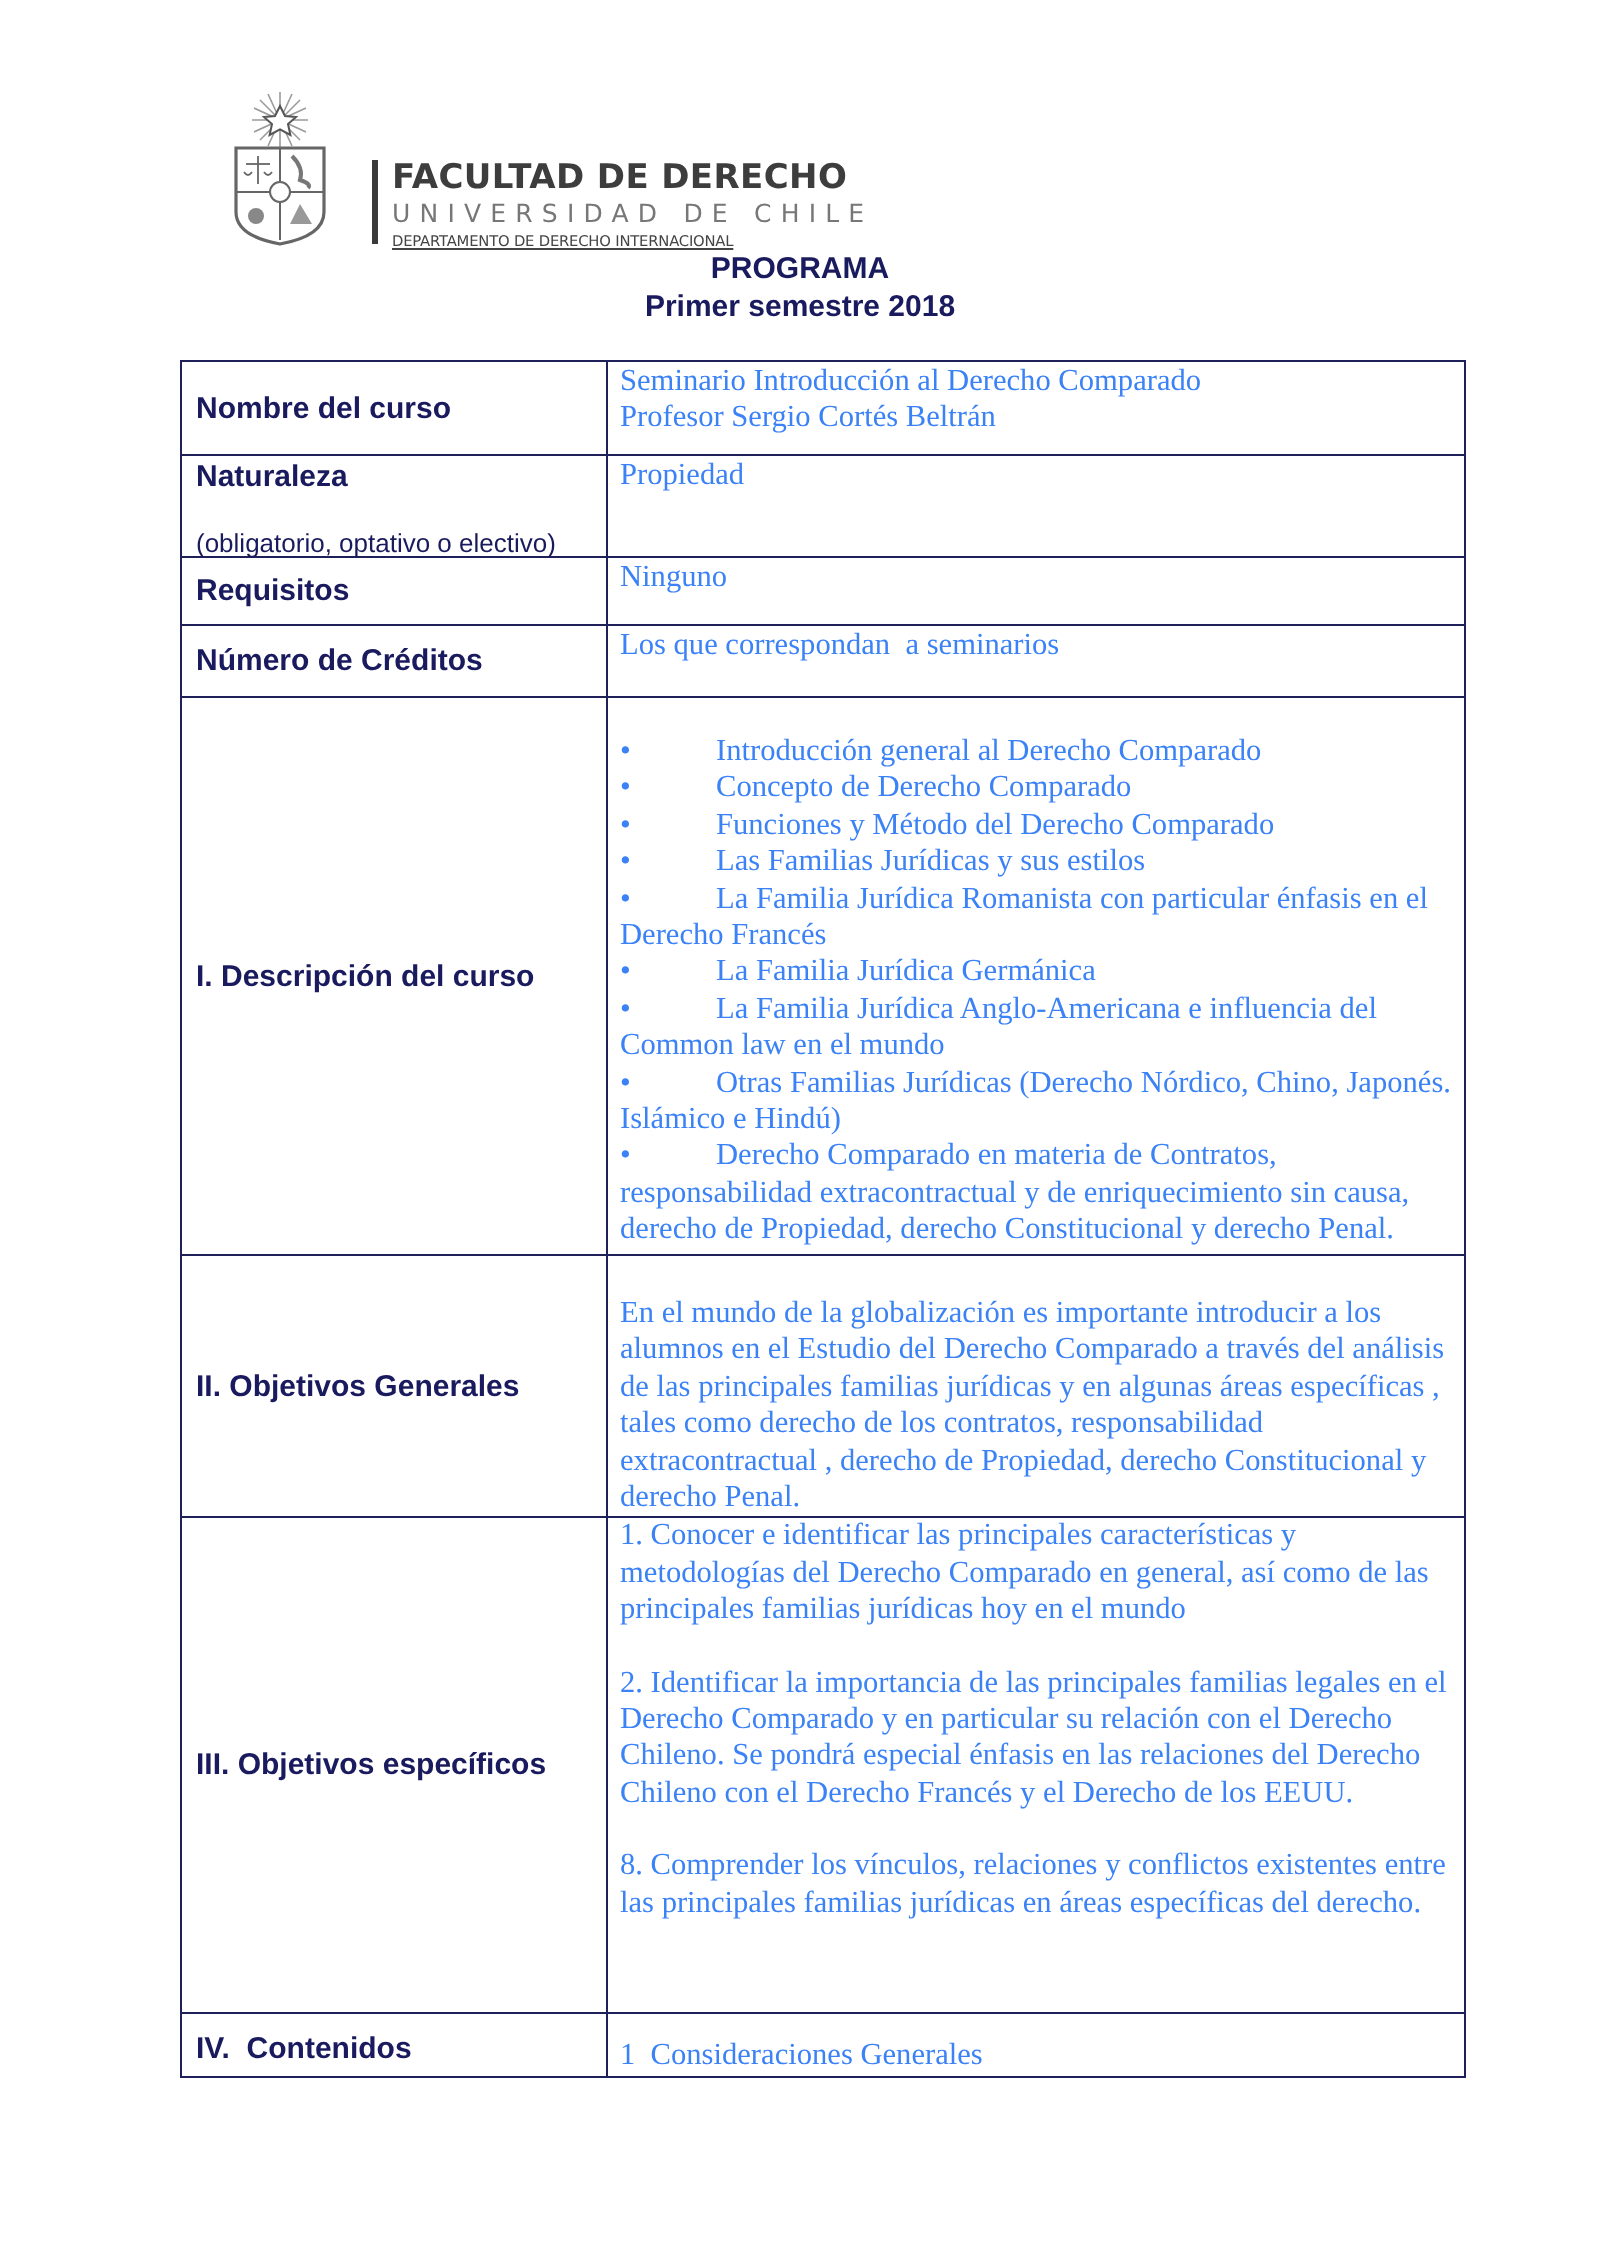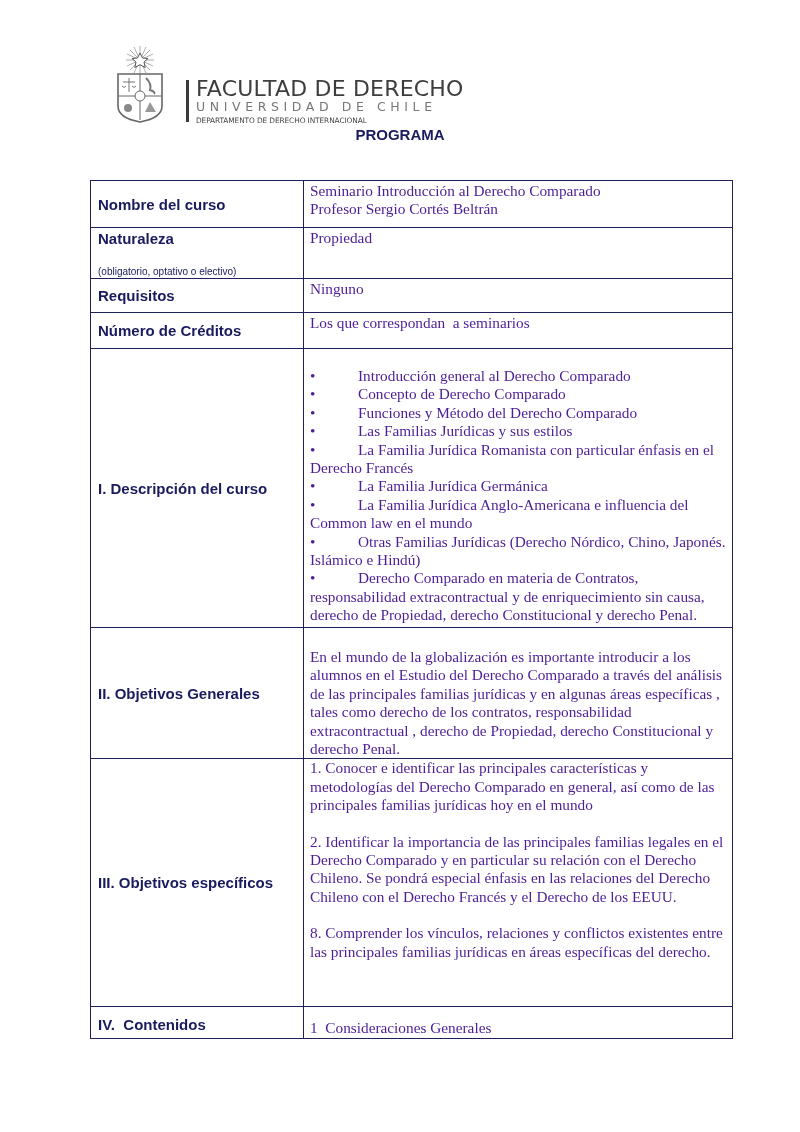--- a/index.html
+++ b/index.html
@@ -4,33 +4,33 @@
 <style>
   html, body { margin: 0; padding: 0; background: #ffffff; }
   body { width: 800px; height: 1132px; position: relative; overflow: hidden; }
   .page { position: absolute; left: 0; top: 0; width: 800px; height: 1132px; background: #fff; }
 
   
   .logo { position: absolute; left: 108px; top: 44px; width: 240px; height: 84px; }
   .crest { position: absolute; left: 4px; top: 0; width: 56px; height: 80px; }
   .logo-divider { position: absolute; left: 78px; top: 36px; width: 3px; height: 42px; background: #3a3a3a; }
   .logo-text { position: absolute; left: 88px; top: 35px; font-family: "DejaVu Sans", sans-serif; color: #3d3d3d; }
-  .logo-title { font-size: 22px; font-weight: normal; letter-spacing: 0.2px; line-height: 20px; white-space: nowrap; }
+  .logo-title { font-size: 17px; font-weight: bold; letter-spacing: 0.2px; line-height: 20px; white-space: nowrap; }
   .logo-sub { font-size: 12.5px; letter-spacing: 4.6px; color: #777; line-height: 16px; white-space: nowrap; }
-  .logo-dept { font-size: 7.4px; color: #444; line-height: 12px; white-space: nowrap; letter-spacing: -0.1px; }
+  .logo-dept { font-size: 7.4px; color: #444; line-height: 12px; white-space: nowrap; letter-spacing: -0.1px; text-decoration: underline; }
 
   
   .heading { position: absolute; left: 0; width: 800px; top: 125px; text-align: center; font-family: "Liberation Sans", sans-serif; font-weight: bold; color: #1a1a5e; font-size: 15px; line-height: 19px; }
 
   
   table.prog { position: absolute; left: 90px; top: 180px; width: 643px; border-collapse: collapse; }
   table.prog td { border: 1.5px solid #1f1f5a; vertical-align: top; padding: 0; }
   td.lbl { width: 205px; vertical-align: middle !important; font-family: "Liberation Sans", sans-serif; font-weight: bold; color: #1a1a5e; font-size: 15px; padding-left: 7px !important; }
-  td.val { font-family: "Liberation Serif", serif; font-size: 15.3px; color: #4c1d95; line-height: 18.4px; padding-left: 6px !important; padding-right: 4px !important; }
-  .lbl-sub { display: block; font-weight: normal; font-size: 10px; color: #1a1a5e; line-height: 13px; margin-top: 18px; }
+  td.val { font-family: "Liberation Serif", serif; font-size: 15.3px; color: #3b82f6; line-height: 18.4px; padding-left: 6px !important; padding-right: 4px !important; }
+  .lbl-sub { display: block; font-weight: normal; font-size: 13px; color: #1a1a5e; line-height: 13px; margin-top: 18px; }
   .bullet-line { display: block; }
   .bullet { display: inline-block; width: 48px; }
   .para-gap { height: 18px; }
 </style>
 </head>
 <body>
 
 <div class="page">
 
   <div class="logo">
@@ -68,20 +68,21 @@
     <div class="logo-divider"></div>
     <div class="logo-text">
       <div class="logo-title">FACULTAD DE DERECHO</div>
       <div class="logo-sub">UNIVERSIDAD DE CHILE</div>
       <div class="logo-dept">DEPARTAMENTO DE DERECHO INTERNACIONAL</div>
     </div>
   </div>
 
   <div class="heading">
     <div>PROGRAMA</div>
+    <div>Primer semestre 2018</div>
   </div>
 
   <table class="prog">
     <tbody>
         <tr style="height:47px;">
       <td class="lbl">Nombre del curso</td>
       <td class="val" style="padding-top:1px;">
         <div>Seminario Introducción al Derecho Comparado</div>
         <div>Profesor Sergio Cortés Beltrán</div>
       </td>

